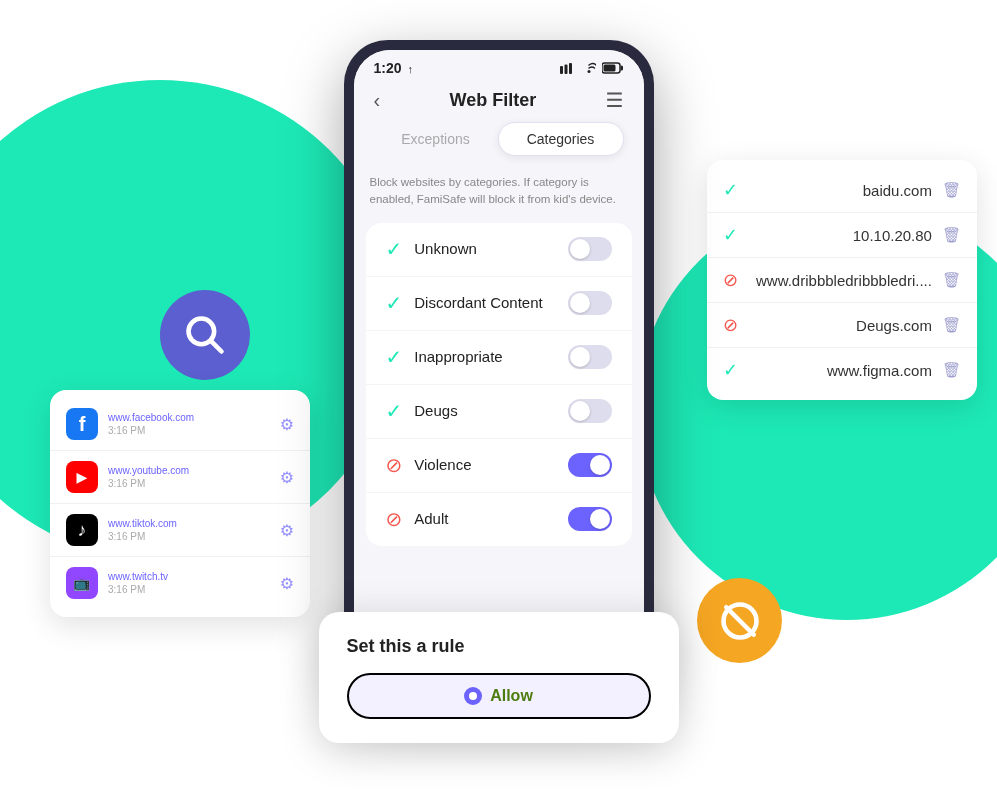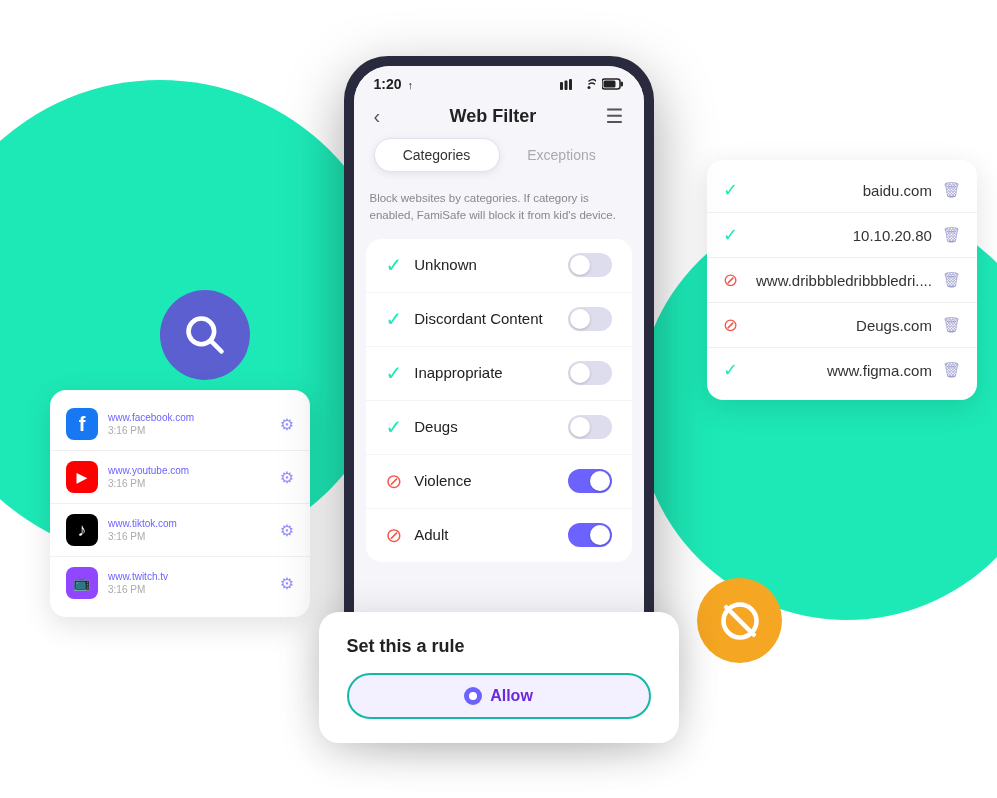--- a/index.html
+++ b/index.html
@@ -150,23 +150,23 @@
       box-shadow: 0 8px 40px rgba(0,0,0,0.18);
       padding: 24px 28px;
       z-index: 10;
     }
     .popup-title { font-size: 18px; font-weight: 600; color: #222; margin-bottom: 16px; }
     .popup-buttons { display: flex; gap: 12px; }
     .btn-allow {
       flex: 1;
       padding: 12px 0;
       border-radius: 30px;
-      border: 2px solid #14b8a6;
+      border: 2px solid #000000;
       background: #f3f0ff;
-      color: #6d28d9;
+      color: #4d7c0f;
       font-size: 16px;
       font-weight: 600;
       display: flex;
       align-items: center;
       justify-content: center;
       gap: 8px;
       cursor: pointer;
     }
     .btn-allow .radio-dot {
       width: 18px; height: 18px;
@@ -199,21 +199,21 @@
       width: 18px; height: 18px;
       border-radius: 50%;
       border: 2px solid #ccc;
     }
 
     
     .phone-wrap {
       position: absolute;
       left: 50%;
       transform: translateX(-50%);
-      top: 56px;
+      top: 40px;
       width: 310px;
       height: 650px;
       z-index: 5;
     }
     .phone-outer {
       width: 310px;
       height: 650px;
       background: #2a2a3e;
       border-radius: 44px;
       padding: 10px;
@@ -450,22 +450,22 @@
         </div>
       </div>
 
       <div class="nav-bar">
         <span class="nav-back">‹</span>
         <span class="nav-title">Web Filter</span>
         <span class="nav-menu">☰</span>
       </div>
 
       <div class="tabs-row">
+        <button class="tab-btn tab-inactive">Exceptions</button>
         <button class="tab-btn tab-active">Categories</button>
-        <button class="tab-btn tab-inactive">Exceptions</button>
       </div>
 
       <div class="phone-scroll">
         <div class="filter-desc">Block websites by categories. If category is enabled, FamiSafe will block it from kid's device.</div>
 
         <div class="filter-section">
 
           <div class="filter-row">
             <span class="filter-cat-icon-ok">✓</span>
             <span class="filter-label">Unknown</span>

